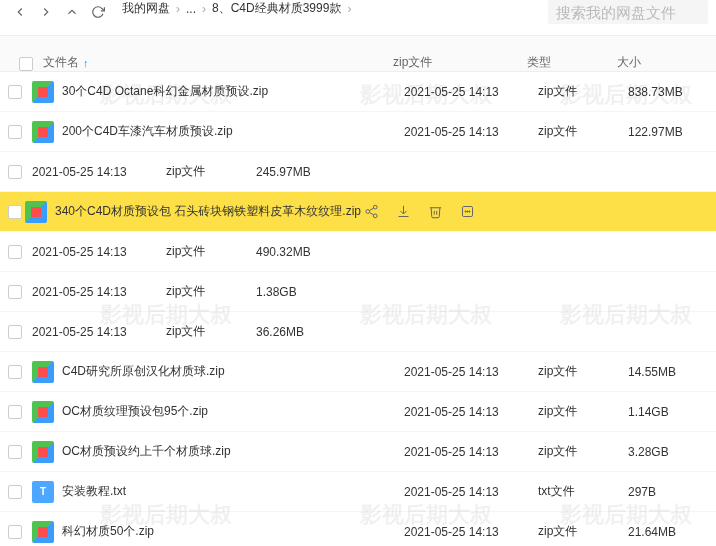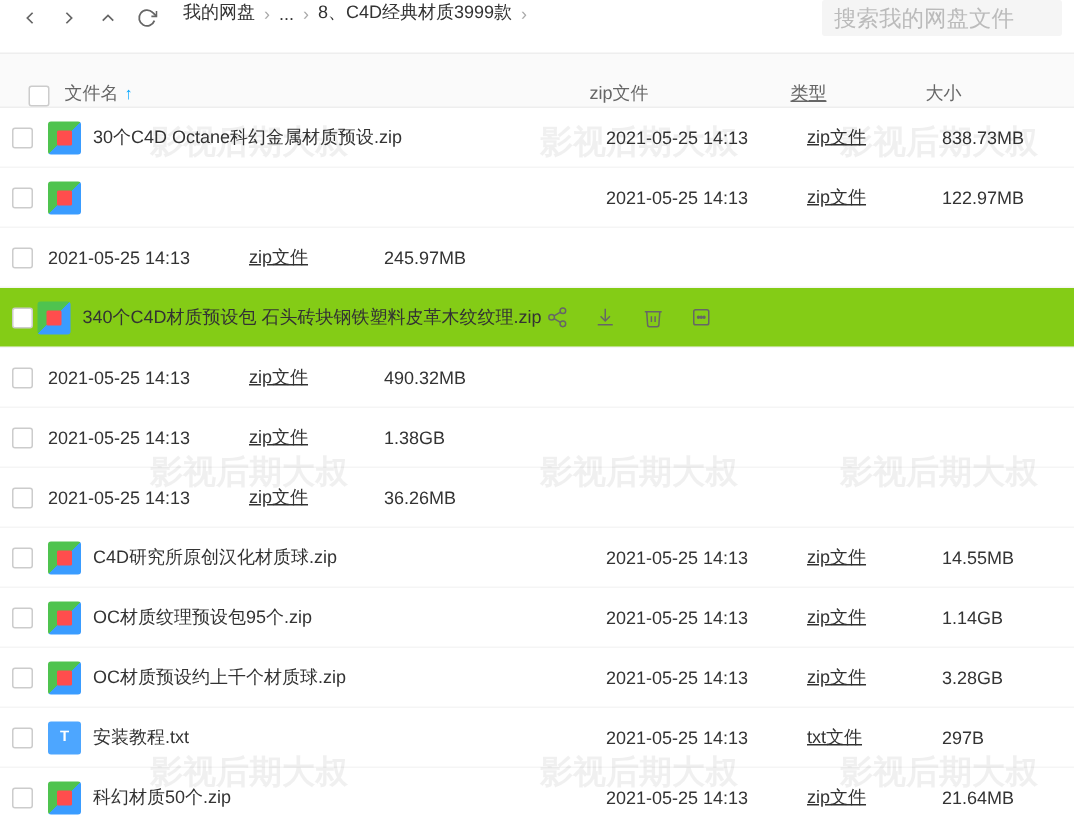--- a/index.html
+++ b/index.html
@@ -9,26 +9,26 @@
 .nav-btn svg { width: 14px; height: 14px; }
 .breadcrumb { display: flex; align-items: center; margin-left: 8px; flex: 1; }
 .crumb { color: #333; cursor: pointer; padding: 0 2px; }
 .crumb-sep { color: #aaa; padding: 0 4px; }
 .search-box { width: 160px; height: 24px; border: none; background: #f5f5f5; padding: 0 8px; font-size: 15px; color: #888; border-radius: 2px; }
 .search-box::placeholder { color: #bbb; }
 .header-row { height: 36px; display: flex; align-items: flex-end; border-bottom: 1px solid #eee; padding: 0 19px; background: #fafafa; }
 .col-check { width: 24px; display: flex; align-items: center; }
 .col-name { flex: 1; display: flex; align-items: center; }
 .col-date { width: 134px; }
-.col-type { width: 90px; text-decoration: underline; }
+.col-type { width: 90px; }
 .col-size { width: 80px; }
 .header-row .col { color: #666; font-size: 12px; }
 .sort-arrow { color: #06a7ff; margin-left: 4px; font-size: 11px; }
 .file-row { height: 40px; display: flex; align-items: center; padding: 0 8px; border-bottom: 1px solid #f5f5f5; position: relative; }
-.file-row.hovered { background: #84cc16; }
+.file-row.hovered { background: #fde047; }
 .checkbox { width: 14px; height: 14px; border: 1px solid #ccc; border-radius: 2px; background: #fff; cursor: pointer; }
 .file-icon { width: 22px; height: 22px; margin-right: 8px; flex-shrink: 0; border-radius: 2px; display: flex; align-items: center; justify-content: center; }
 .icon-zip { background: linear-gradient(135deg, #4fc34f 0%, #4fc34f 50%, #3a9cff 50%, #3a9cff 100%); position: relative; }
 .icon-zip::after { content: ""; position: absolute; width: 10px; height: 10px; background: #ff4d4d; border-radius: 1px; }
 .icon-txt { background: #4da6ff; color: #fff; font-size: 10px; font-weight: bold; }
 .file-name { color: #333; white-space: nowrap; overflow: hidden; text-overflow: ellipsis; }
 .row-actions { display: flex; gap: 12px; margin-right: 16px; }
 .action-icon { width: 20px; height: 20px; display: flex; align-items: center; justify-content: center; cursor: pointer; color: #666; }
 .action-icon svg { width: 15px; height: 15px; }
 .watermark { position: fixed; pointer-events: none; color: rgba(0,0,0,0.06); font-size: 22px; font-weight: bold; white-space: nowrap; z-index: 100; }
@@ -94,20 +94,21 @@
       <div class="col-date">2021-05-25 14:13</div>
       <div class="col-type">zip文件</div>
       <div class="col-size">838.73MB</div>
     </div>
     <div class="file-row">
       <div class="col-check">
         <div class="checkbox"></div>
       </div>
       <div class="col-name">
         <div class="file-icon icon-zip"></div>
+        <span class="file-name">200个C4D车漆汽车材质预设.zip</span>
       </div>
       <div class="col-date">2021-05-25 14:13</div>
       <div class="col-type">zip文件</div>
       <div class="col-size">122.97MB</div>
     </div>
     <div class="file-row">
       <div class="col-check">
         <div class="checkbox"></div>
       </div>
       <div class="col-date">2021-05-25 14:13</div>

